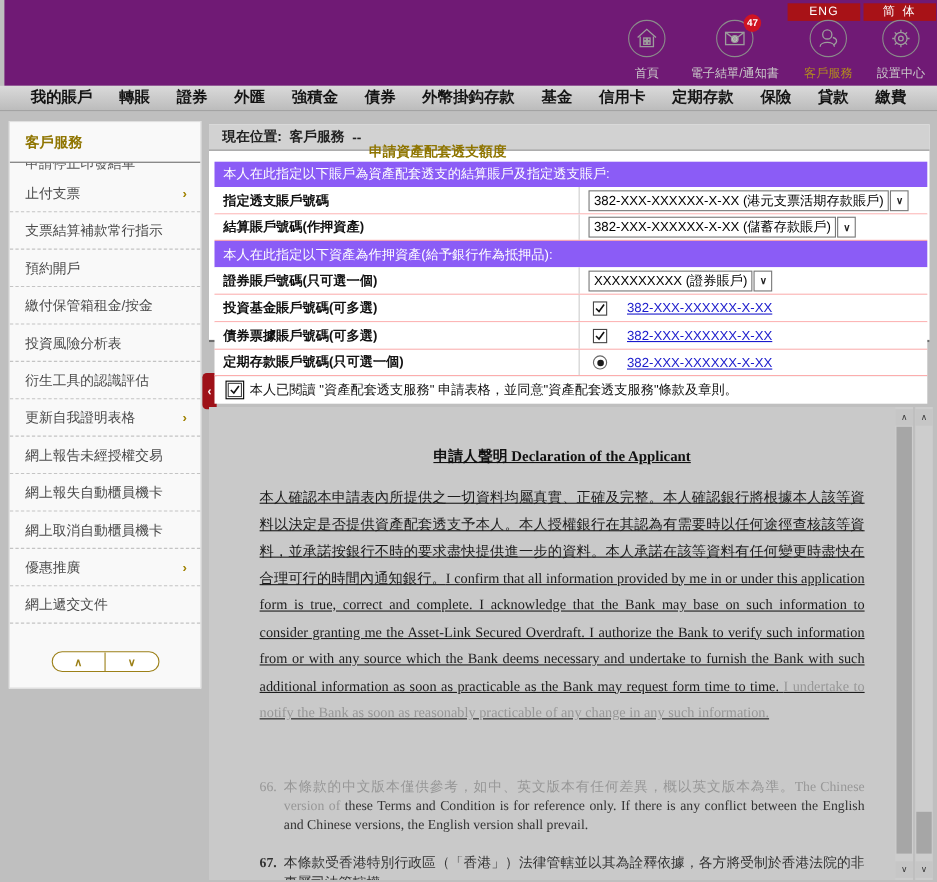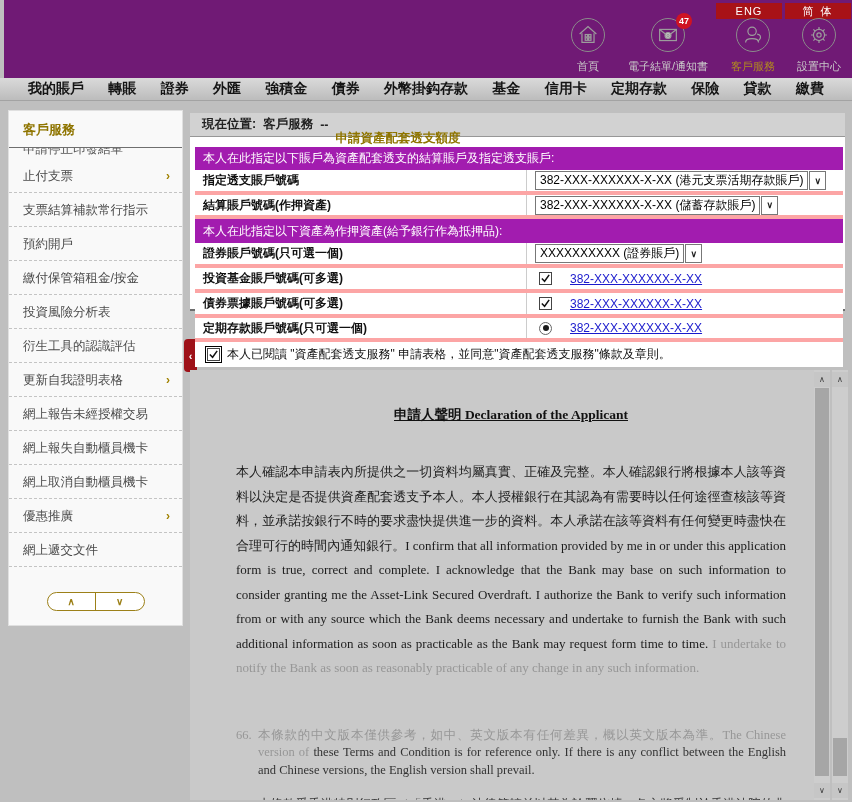--- a/index.html
+++ b/index.html
@@ -53,22 +53,22 @@
 
   
   .main-top { position:absolute; left:190px; top:113px; width:655px; height:198px; background:#fff;
               border-bottom:2px solid #6e6e6e; }
   .breadcrumb { height:24px; background:#d2d2d2; border-bottom:1px solid #979797;
                 display:flex; align-items:center; gap:7px; padding-left:12px;
                 font-size:12.5px; font-weight:bold; color:#222; }
   .breadcrumb .current { color:#8f7500;margin-top:28px; }
 
   .form-wrap { position:absolute; left:5px; top:34px; width:648px; font-size:12px; }
-  .sec-hdr { background:#a21caf; color:#fff; height:23px; line-height:23px; padding-left:8px; }
-  .frow { display:flex; height:25px; border-bottom:4px solid #fca5a5; background:#fff; align-items:stretch; }
+  .sec-hdr { background:#8b5cf6; color:#fff; height:23px; line-height:23px; padding-left:8px; }
+  .frow { display:flex; height:25px; border-bottom:1px solid #fca5a5; background:#fff; align-items:stretch; }
   .frow.h24 { height:24px; }
   .fl { width:332px; display:flex; align-items:center; padding-left:8px; font-weight:bold; color:#111;
         border-right:1px solid #cccccc; }
   .fr { flex:1; display:flex; align-items:center; padding-left:8px; }
 
   .selbox { display:inline-flex; align-items:flex-start; height:19px; }
   .selbox .txt { border:1px solid #777; height:19px; line-height:17px; padding:0 4px; background:#fff; }
   .selbox .ddbtn { width:17px; height:19px; border:1px solid #777; margin-left:1px; background:#fff;
                    display:flex; align-items:center; justify-content:center; font-size:9px; font-weight:bold;
                    color:#222; cursor:pointer; }
@@ -82,21 +82,21 @@
 
   .agree { display:flex; align-items:center; height:25px; background:#fff; padding-left:12px; gap:7px; color:#111; }
   .agree .cb { outline:1.5px solid #000; outline-offset:1px; margin-left:0; }
 
   
   .doc-area { position:absolute; left:190px; top:370px; width:640px; height:430px; background:#c9c9c9;
               font-family:"Liberation Serif","DejaVu Serif",serif; overflow:hidden; }
   .doc-content { position:absolute; left:46px; top:0; width:550px; }
   .doc-title { margin-top:36px; text-align:center; font-weight:bold; font-size:13.5px;
                text-decoration:underline; color:#111; }
-  .doc-para { margin-top:36px; font-size:13px; line-height:24.5px; text-align:justify; color:#1c1c1c; }
+  .doc-para { margin-top:16px; font-size:13px; line-height:24.5px; text-align:justify; color:#1c1c1c;text-decoration:underline; }
   .faded { color:#979797; }
   .doc-item { font-size:12.5px; line-height:17.5px; text-align:justify; color:#333; padding-left:22px; }
   .doc-item .num { float:left; margin-left:-22px; width:22px; }
   .doc-item.first { margin-top:46px; }
   .doc-item.second { margin-top:17px; }
   .doc-item.second .num { font-weight:bold; }
 
   
   .sbar { position:absolute; top:370px; width:16px; height:430px; background:#cdcdcd; }
   .sbar.inner { left:814px; }

